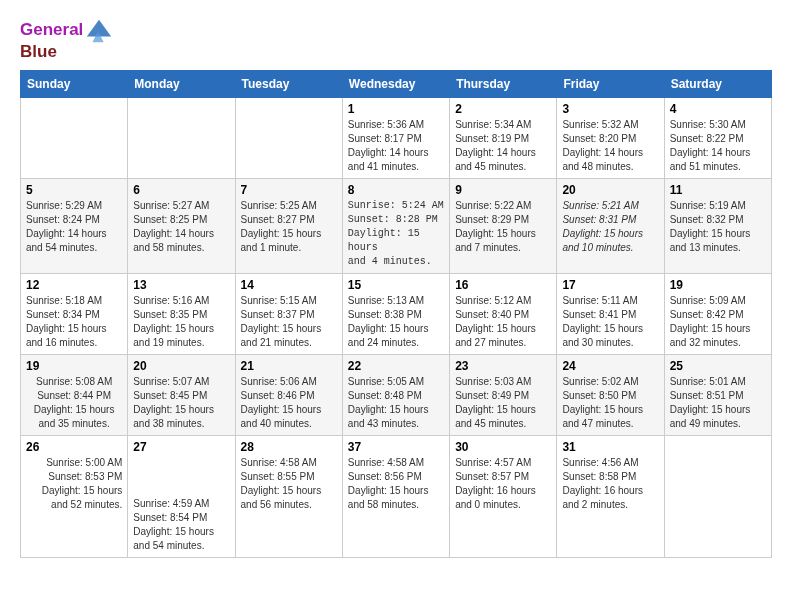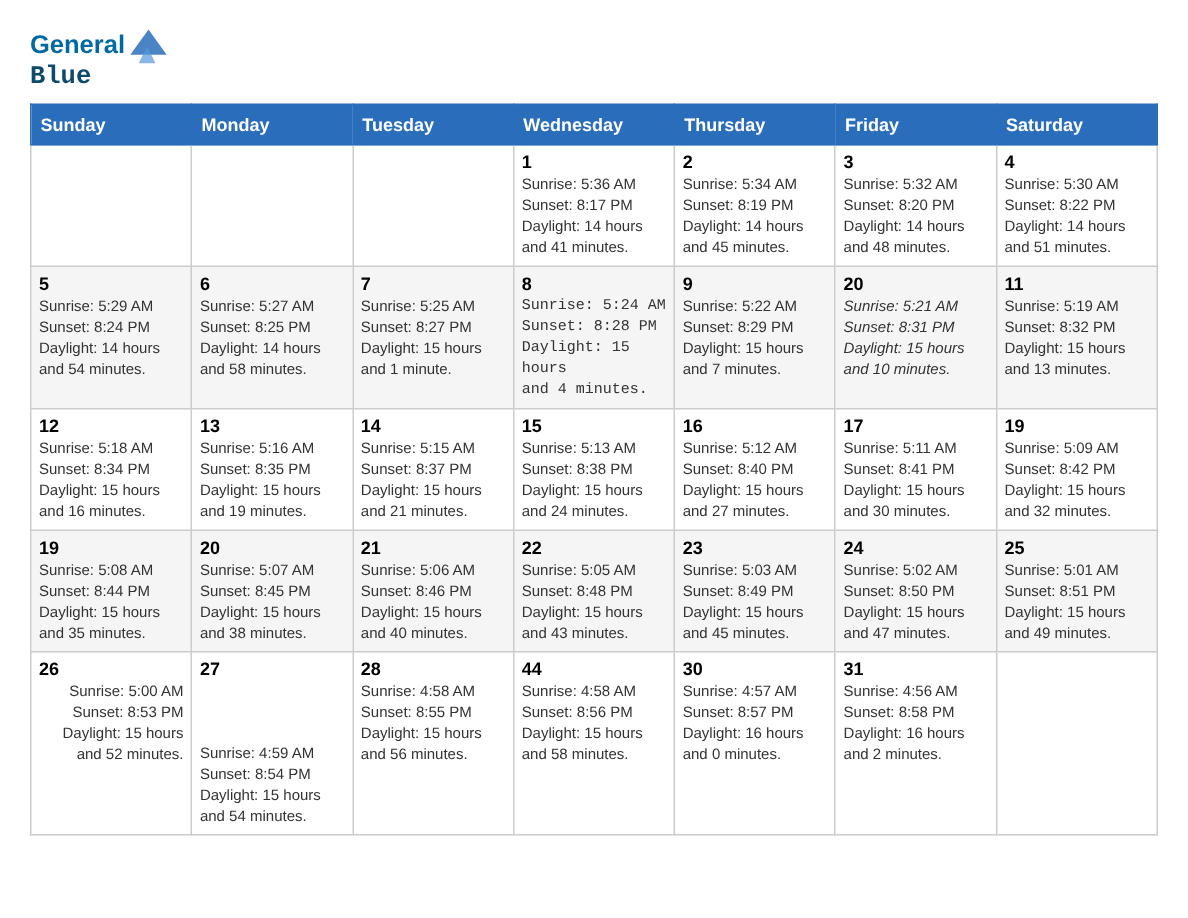--- a/index.html
+++ b/index.html
@@ -88,27 +88,27 @@
       background: #fff !important;
     }
   </style>
 </head>
 <body>
 
 <div class="header-area">
   <div class="logo">
     <div>
       <div style="display:flex;align-items:center;">
-        <span class="logo-text"><span style="color:#0369a1;font-weight:bold;font-size:17px;margin-top:32px;">General</span></span>
+        <span class="logo-text"><span style="color:#a21caf;font-weight:bold;font-size:17px;margin-top:32px;">General</span></span>
         <svg class="logo-icon" viewBox="0 0 30 30" xmlns="http://www.w3.org/2000/svg">
           <polygon points="2,22 15,4 28,22" fill="#2a6ebb" opacity="0.85"></polygon>
           <polygon points="8,28 20,28 14,16" fill="#5599dd" opacity="0.7"></polygon>
         </svg>
       </div>
-      <div style="color:#0c4a6e;font-size:17px;font-weight:bold;margin-top:-2px;font-family:Liberation Mono, monospace;">Blue</div>
+      <div style="color:#7f1d1d;font-size:17px;font-weight:bold;margin-top:-2px;">Blue</div>
     </div>
   </div>
   <div class="title-block">
     <div class="month-title"></div>
     <div class="subtitle"></div>
   </div>
 </div>
 
 <table class="calendar">
   <thead>
@@ -254,21 +254,21 @@
           <span class="day-number">19</span>
           <div class="day-info" style="white-space: pre-line;">Sunrise: 5:09 AM
 Sunset: 8:42 PM
 Daylight: 15 hours
 and 32 minutes.</div>
         </td>
       </tr>
       <tr>
         <td>
           <span class="day-number">19</span>
-          <div class="day-info" style="white-space: pre-line;">Sunrise: 5:08 AM
+          <div class="day-info" style="white-space: pre-line; text-align: center;">Sunrise: 5:08 AM
 Sunset: 8:44 PM
 Daylight: 15 hours
 and 35 minutes.</div>
         </td>
         <td>
           <span class="day-number">20</span>
           <div class="day-info" style="white-space: pre-line;">Sunrise: 5:07 AM
 Sunset: 8:45 PM
 Daylight: 15 hours
 and 38 minutes.</div>
@@ -325,21 +325,21 @@
 and 54 minutes.</div>
         </td>
         <td>
           <span class="day-number">28</span>
           <div class="day-info" style="white-space: pre-line;">Sunrise: 4:58 AM
 Sunset: 8:55 PM
 Daylight: 15 hours
 and 56 minutes.</div>
         </td>
         <td>
-          <span class="day-number">44</span>
+          <span class="day-number">37</span>
           <div class="day-info" style="white-space: pre-line;">Sunrise: 4:58 AM
 Sunset: 8:56 PM
 Daylight: 15 hours
 and 58 minutes.</div>
         </td>
         <td>
           <span class="day-number">30</span>
           <div class="day-info" style="white-space: pre-line;">Sunrise: 4:57 AM
 Sunset: 8:57 PM
 Daylight: 16 hours

